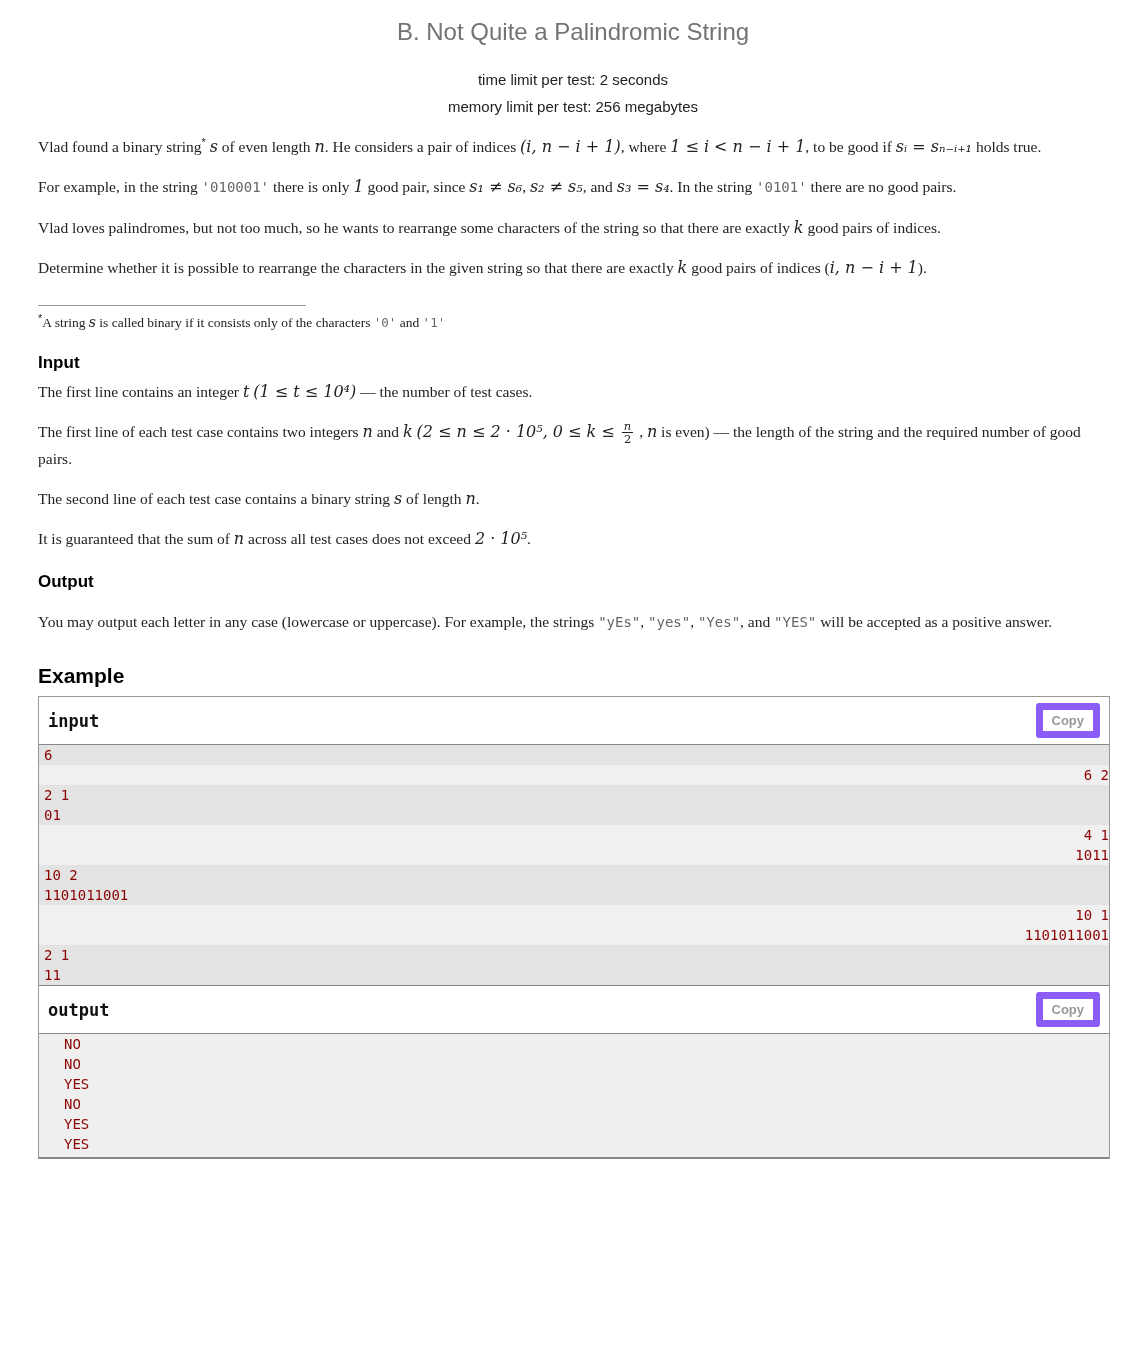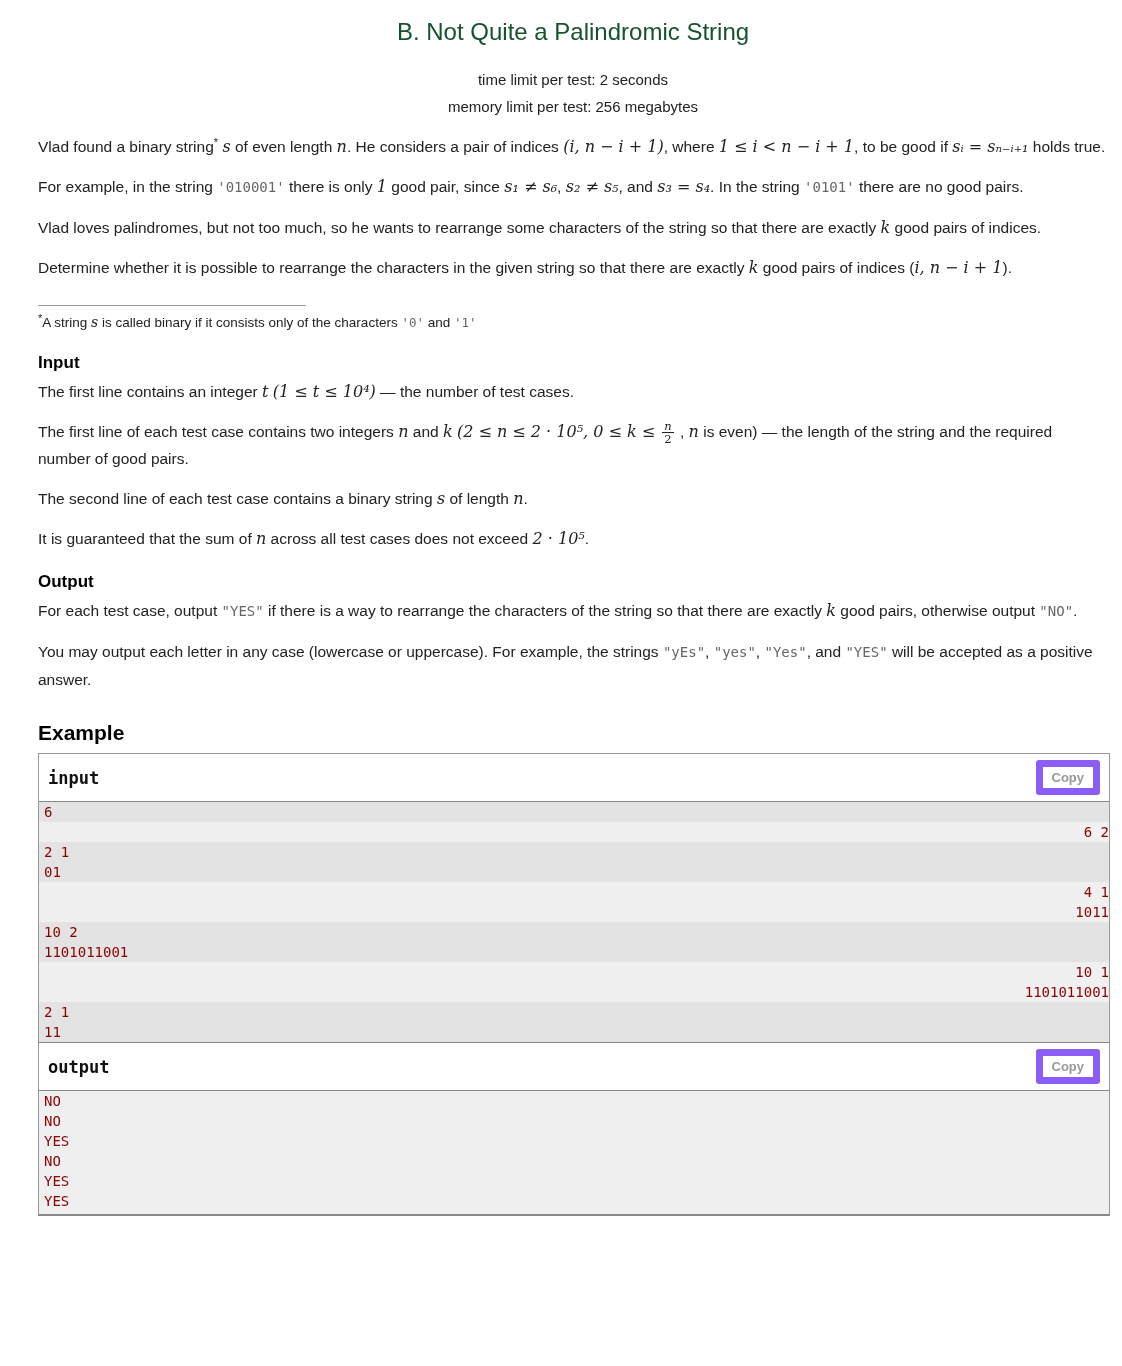--- a/index.html
+++ b/index.html
@@ -12,28 +12,28 @@
     font-family: "Liberation Sans", sans-serif;
     font-size: 15.5px;
   }
   .content { padding: 0 14px 48px 38px; }
 
   
   .problem-header { text-align: center; }
   .problem-title {
     font-size: 24px;
     font-weight: 400;
-    color: #14532d;
+    color: #737373;
     margin: 18px 0 20px 0;
   }
   .limit-line { font-size: 15px; line-height: 27px; color: #222; }
 
   
   .para { margin: 13px 0; line-height: 27px; }
-  .seg-t { font-family: Liberation Sans, sans-serif; }
+  .seg-t { font-family: Liberation Serif, serif; }
   .seg-m { font-family: "DejaVu Serif", serif; font-style: italic; font-size: 16px; }
   .seg-c { font-family: "DejaVu Sans Mono", monospace; color: #666666; font-size: 14px; }
   .seg-sup { vertical-align: super; font-size: 11px; line-height: 0; }
   .seg-f {
     display: inline-flex; flex-direction: column; align-items: center;
     vertical-align: middle; font-family: "DejaVu Serif", serif; font-style: italic;
     font-size: 11.5px; line-height: 1.05; margin: 0 2px;
   }
   .seg-f .den { border-top: 1px solid #222; padding: 0 2px; font-style: normal; }
   .seg-f .num { padding: 0 2px; }
@@ -69,21 +69,21 @@
     padding: 3px 9px; font-family: "Liberation Sans", sans-serif;
     cursor: pointer;
   }
   .sample-lines {
     font-family: "DejaVu Sans Mono", monospace;
     font-size: 14px; color: #8b0000;
   }
   .test-line { line-height: 20px; padding-left: 5px; white-space: pre; }
   .test-line.dark { background: #e3e3e3; }
   .test-line.light { background: #f0f0f0; text-align: right; }
-  .output-lines { background: #efefef; padding-bottom: 3px; }
+  .output-lines { background: #efefef; padding-bottom: 3px; padding-left: 20px; }
   .output-lines .test-line { background: transparent; }
 </style>
 </head>
 <body>
 
 <div class="content">
 
   <div class="problem-header">
     <div class="problem-title">B. Not Quite a Palindromic String</div>
     <div class="limit-line">time limit per test: 2 seconds</div>
@@ -106,21 +106,20 @@
     <p class="para"><span class="seg-t">The first line of each test case contains two integers </span><span class="seg-m">n</span><span class="seg-t"> and </span><span class="seg-m">k</span><span class="seg-t"> </span><span class="seg-m">(2 ≤ n ≤ 2 · 10⁵, 0 ≤ k ≤ </span><span class="seg-f">
           <span class="num">n</span>
           <span class="den">2</span>
         </span><span class="seg-t"> , </span><span class="seg-m">n</span><span class="seg-t"> is even) — the length of the string and the required number of good pairs.</span></p>
     <p class="para"><span class="seg-t">The second line of each test case contains a binary string </span><span class="seg-m">s</span><span class="seg-t"> of length </span><span class="seg-m">n</span><span class="seg-t">.</span></p>
     <p class="para"><span class="seg-t">It is guaranteed that the sum of </span><span class="seg-m">n</span><span class="seg-t"> across all test cases does not exceed </span><span class="seg-m">2 · 10⁵</span><span class="seg-t">.</span></p>
   </div>
 
   <div class="section-title">Output</div>
   <div>
-    <p class="para" style="margin-top:2px"><span class="seg-t">For each test case, output </span><span class="seg-c">"YES"</span><span class="seg-t"> if there is a way to rearrange the characters of the string so that there are exactly </span><span class="seg-m">k</span><span class="seg-t"> good pairs, otherwise output </span><span class="seg-c">"NO"</span><span class="seg-t">.</span></p>
     <p class="para"><span class="seg-t">You may output each letter in any case (lowercase or uppercase). For example, the strings </span><span class="seg-c">"yEs"</span><span class="seg-t">, </span><span class="seg-c">"yes"</span><span class="seg-t">, </span><span class="seg-c">"Yes"</span><span class="seg-t">, and </span><span class="seg-c">"YES"</span><span class="seg-t"> will be accepted as a positive answer.</span></p>
   </div>
 
   <div class="example-title">Example</div>
 
   <div class="sample">
 
     <div class="sample-section">
       <div class="sample-header">
         <span class="sample-label">input</span>

